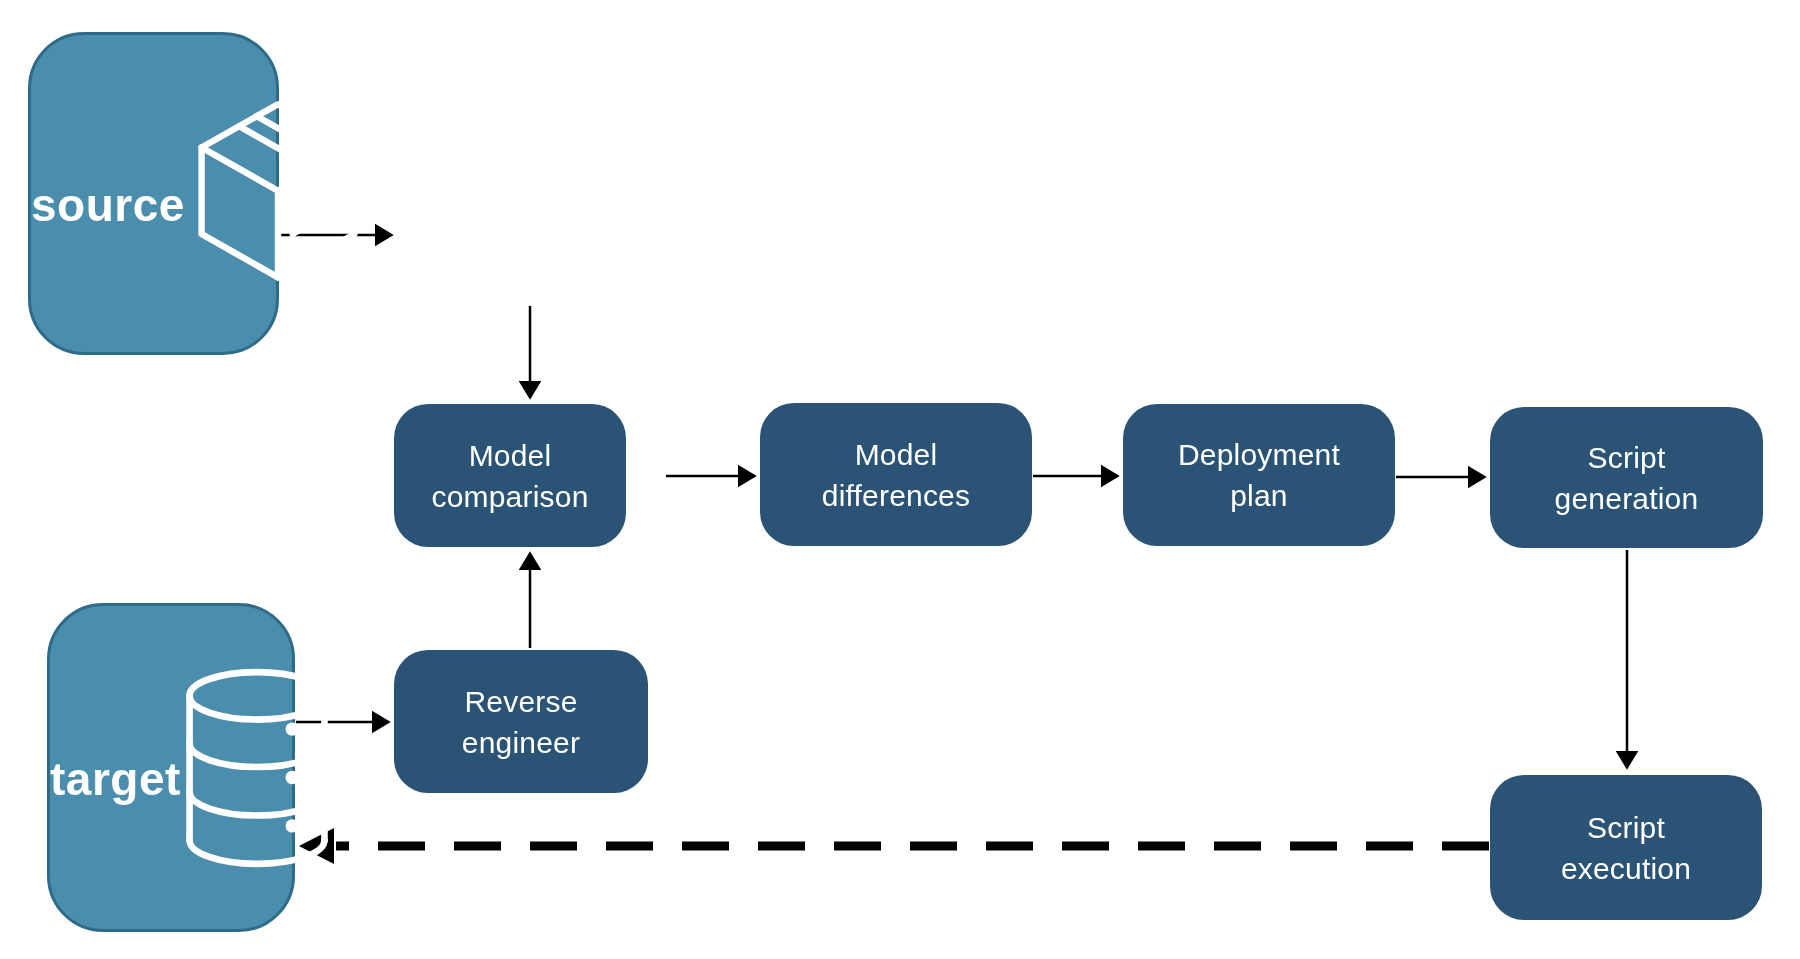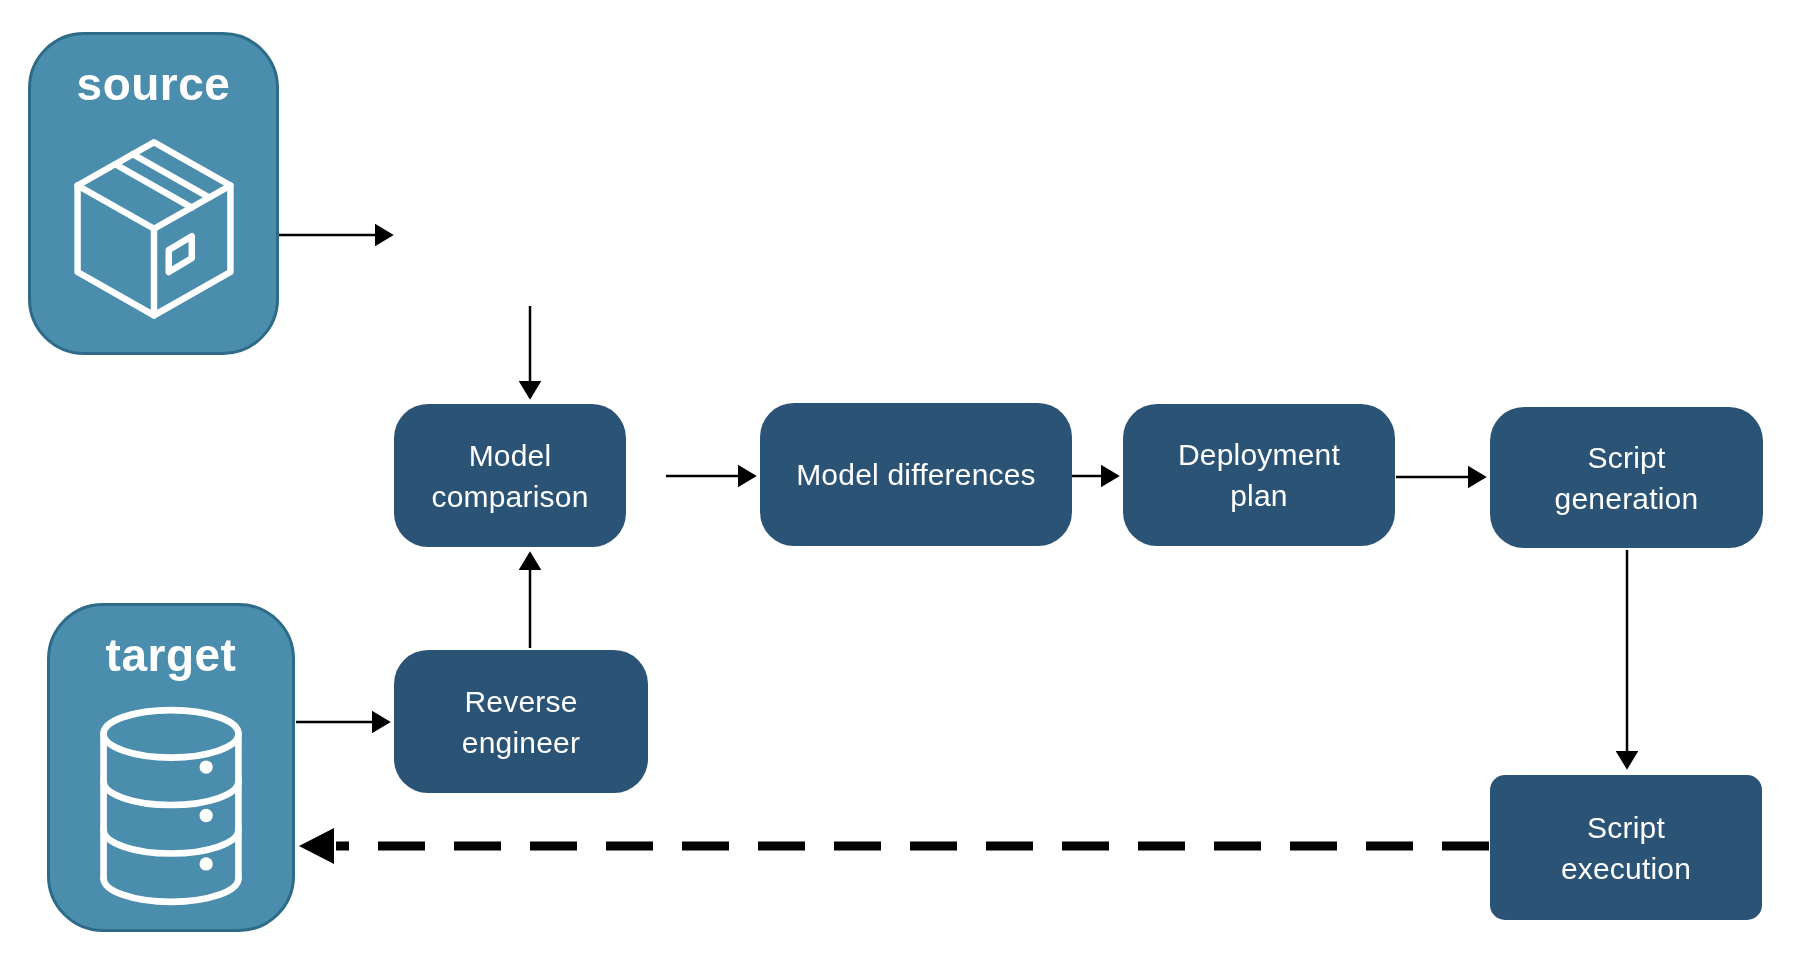--- a/index.html
+++ b/index.html
@@ -50,35 +50,34 @@
     text-align: center;
     color: var(--label-color, #fff);
     font-size: 30px;
     line-height: 41px;
     letter-spacing: 0.2px;
     padding: 0 30px;
     box-sizing: border-box;
   }
   .n-load       { left: 394px; top: 162px;  width: 271px; height: 142px; }
   .n-comparison { left: 394px; top: 404px;  width: 232px; height: 143px; }
-  .n-differences{ left: 760px; top: 403px;  width: 312px; height: 143px; }
+  .n-differences{ left: 760px; top: 403px;  width: 272px; height: 143px; }
   .n-deployment { left: 1123px; top: 404px; width: 272px; height: 142px; align-items: center; }
   .n-generation { left: 1490px; top: 407px; width: 273px; height: 141px; }
   .n-reverse    { left: 394px; top: 650px;  width: 254px; height: 143px; }
-  .n-execution  { left: 1490px; top: 775px; width: 272px; height: 145px; border-radius: 15px; }
+  .n-execution  { left: 1490px; top: 775px; width: 272px; height: 145px; }
 
   
   .endpoint {
     position: absolute;
     background: var(--endpoint-fill, #4A8DAD);
     border: 3px solid var(--endpoint-border, #2E6B88);
     border-radius: 56px;
     box-sizing: border-box;
     display: flex;
-    flex-direction: column;
     align-items: center;
   }
   .ep-source { left: 28px; top: 32px;  width: 251px; height: 323px; }
   .ep-target { left: 47px; top: 603px; width: 248px; height: 329px; text-align: center; }
   .endpoint-label {
     margin-top: 22px;
     color: var(--label-color, #fff);
     font-size: 46px;
     font-weight: bold;
     letter-spacing: 0.5px;

